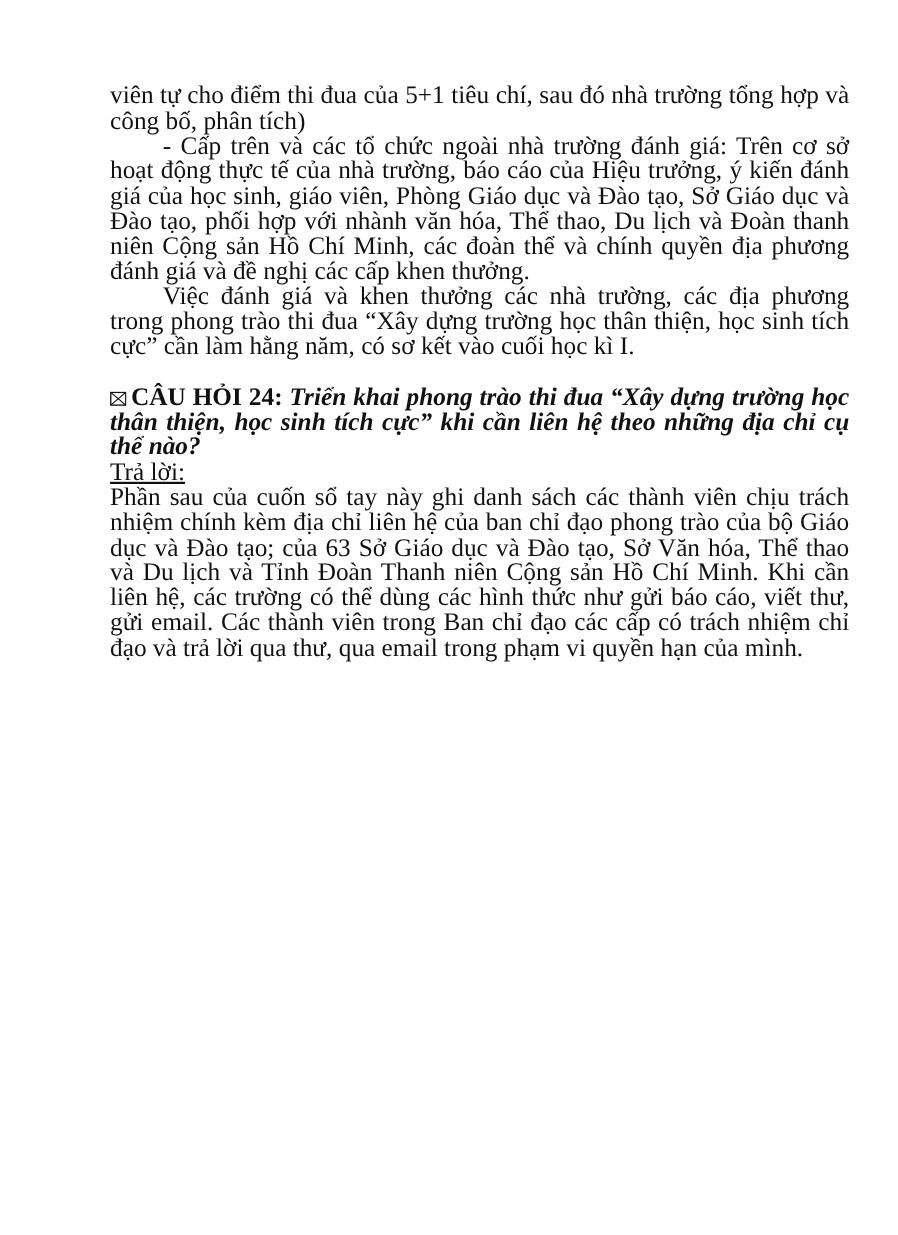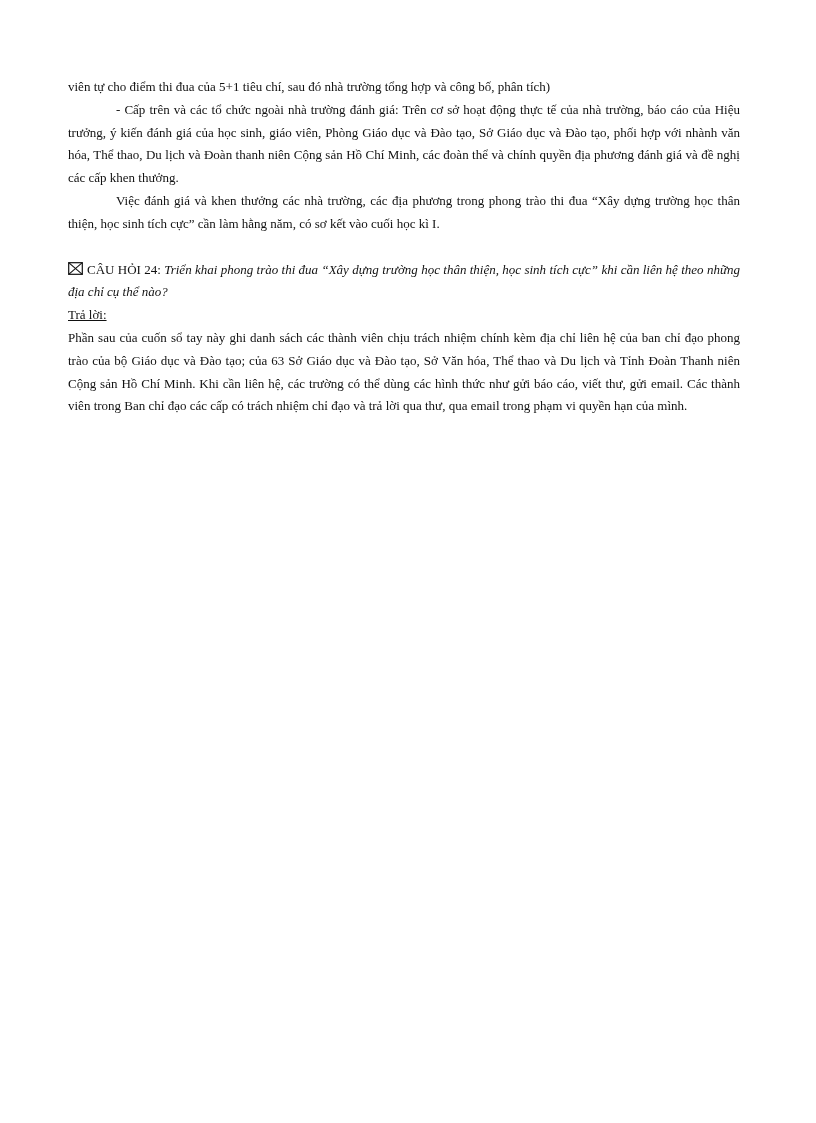--- a/index.html
+++ b/index.html
@@ -10,40 +10,40 @@
     body {
       width: 816px;
       height: 1123px;
       position: relative;
       overflow: hidden;
       font-family: "Liberation Serif", "DejaVu Serif", serif;
       color: #111111;
     }
     .page {
       position: absolute;
-      left: 68px;
+      left: 100px;
       top: 76px;
       width: 672px;
-      font-size: 13px;
+      font-size: 23px;
       line-height: 22.8px;
     }
     .para {
       margin: 0;
       text-align: justify;
       text-align-last: left;
     }
     .indent {
       text-indent: 48px;
     }
     .gap {
       height: 23px;
     }
     .question {
       margin: 0;
-      font-weight: normal;
+      font-weight: bold;
       text-align: justify;
       text-align-last: left;
     }
     .question .q-text {
       font-style: italic;
     }
     .q-icon {
       display: inline-block;
       width: 15px;
       height: 13px;

